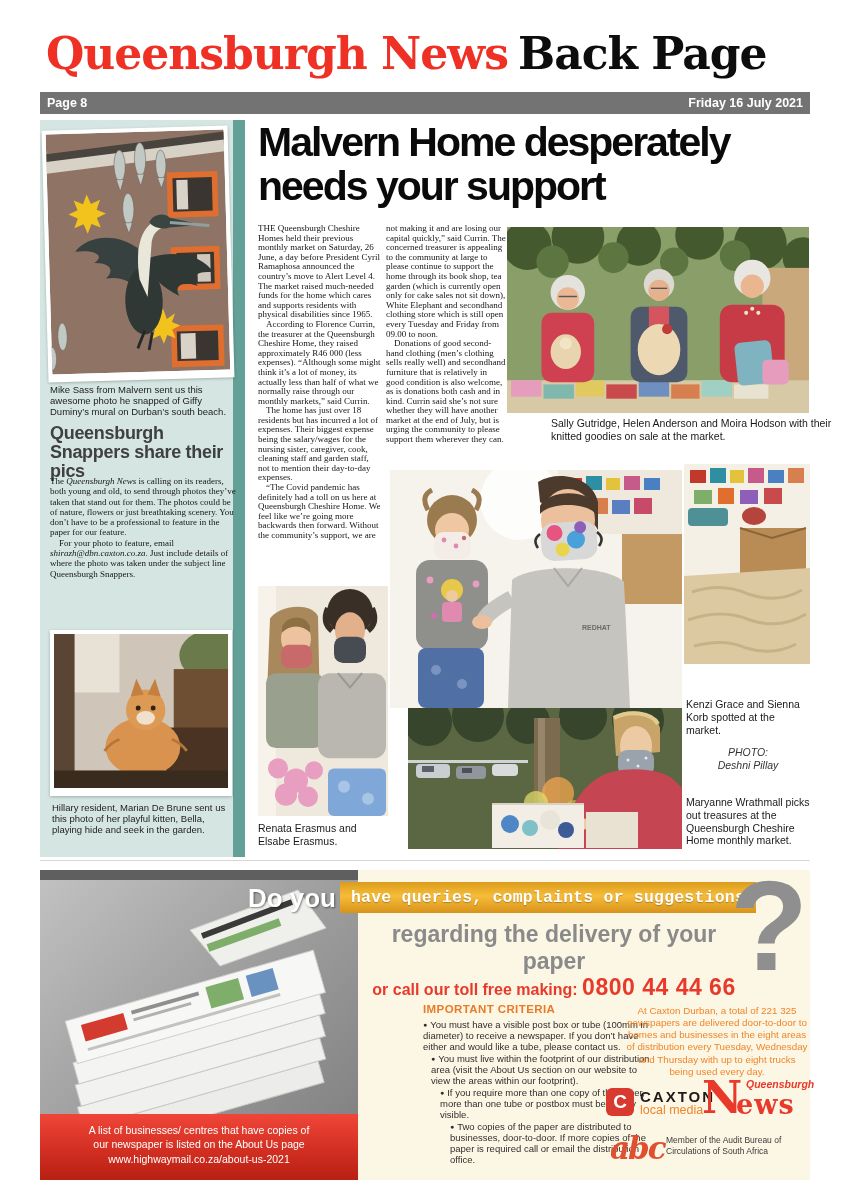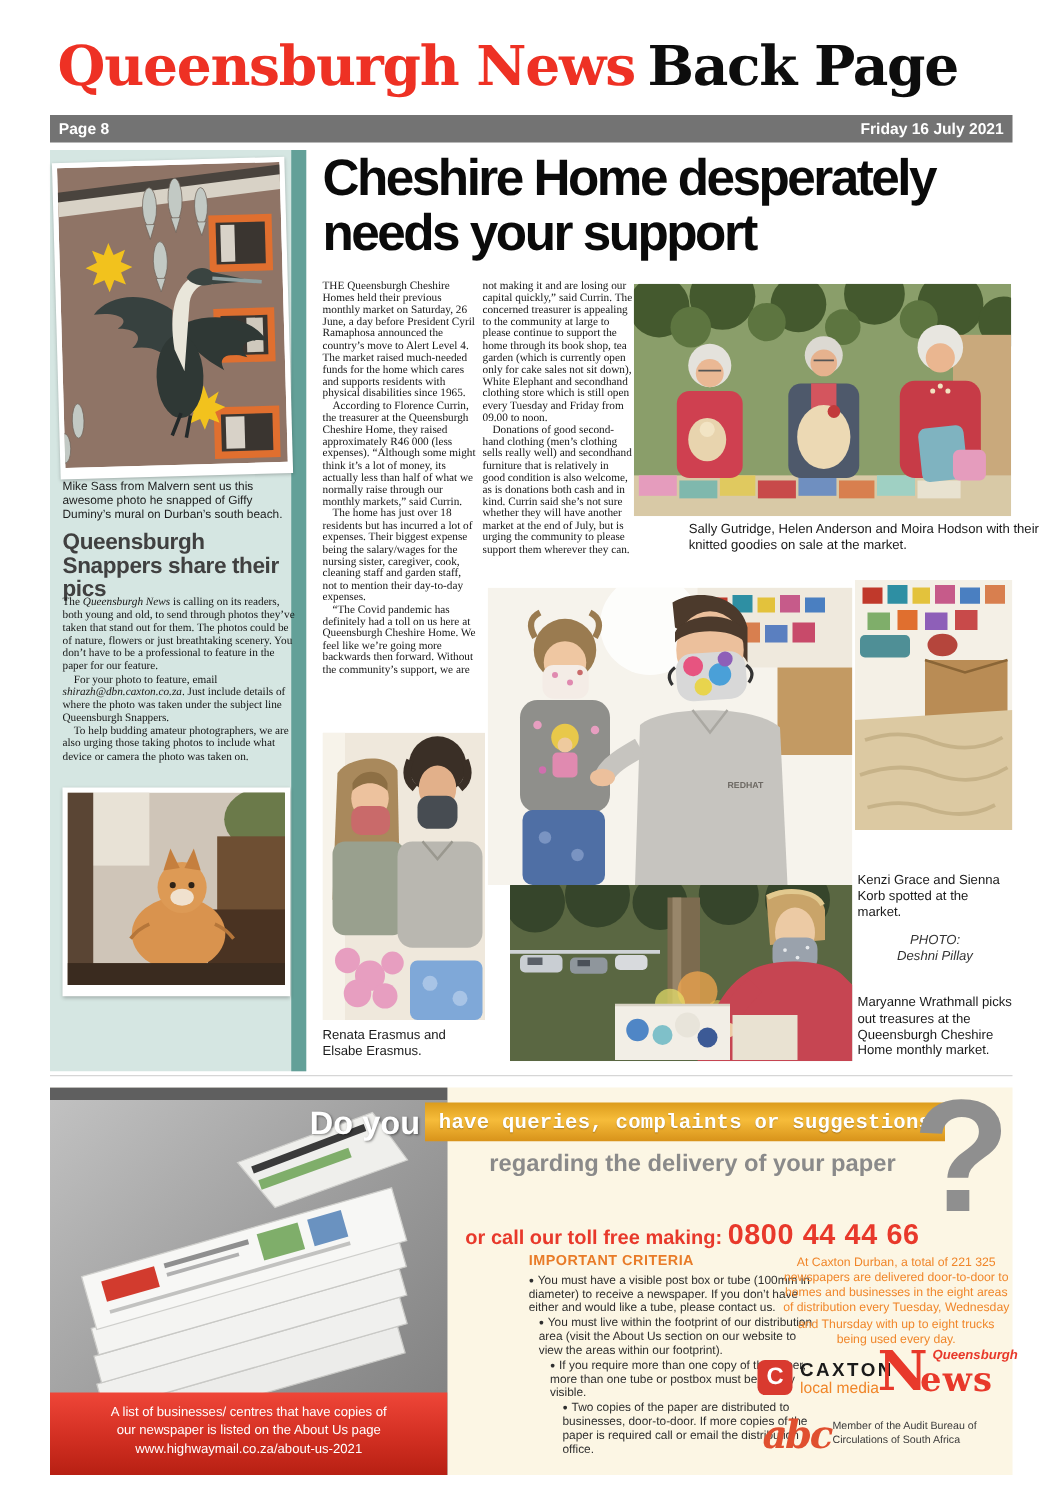--- a/index.html
+++ b/index.html
@@ -66,21 +66,21 @@
                 color:#fff; text-align:center; font-size:10.5px; line-height:1.38; padding-top:9px; }
   .gold-bar { position:absolute; left:300px; top:12px; width:416px; height:31px;
               background:linear-gradient(180deg,#dc9c1c 0%,#f6bc3a 45%,#d8931a 100%);
               color:#fff; font-weight:700; font-size:16.5px; line-height:31px; text-align:center;
               letter-spacing:.2px; text-shadow:0 1px 1px rgba(0,0,0,.25);font-family:Liberation Mono, monospace; }
   .do-you { position:absolute; left:196px; top:13px; width:100px; text-align:right; color:#fff;
             font-weight:700; font-size:26px; text-shadow:1px 1px 2px rgba(0,0,0,.45); }
   .qmark { position:absolute; left:688px; top:-14px; width:82px; text-align:center; color:#8f8f8f;
            font-weight:800; font-size:128px; line-height:1.1; font-family:"Liberation Sans",sans-serif; }
   .regarding { position:absolute; left:318px; top:51px; width:392px; text-align:center;
-               color:#8a8a8a; font-weight:700; font-size:19px; }
+               color:#8a8a8a; font-weight:700; font-size:23px; }
   .ad-email { position:absolute; left:318px; top:84px; width:392px; text-align:center;
               color:#e8392b; font-weight:700; font-size:16px; }
   .ad-call { position:absolute; left:300px; top:104px; width:428px; text-align:center;
              color:#e8392b; font-weight:700; font-size:16px; }
   .ad-call .phone { font-size:23px; letter-spacing:.5px; }
   .criteria { position:absolute; left:348px; top:133px; width:234px;margin-left:35px; }
   .criteria h3 { color:#e87b28; font-size:11.5px; font-weight:700; letter-spacing:.4px; margin-bottom:4px; }
   .criteria ul { list-style:none; font-size:9.5px; line-height:11px; color:#2e2e2e; }
   .criteria li { margin-bottom:1px; }
   .criteria li .blt { font-size:7px; vertical-align:1px; margin-right:3px; }
@@ -159,21 +159,20 @@
         <path d="M100,202 L92,220 M108,204 L104,222" stroke="#23292a" stroke-width="3" fill="none"></path>
       </svg>
     </div>
     <p class="side-cap cap-mural">Mike Sass from Malvern sent us this awesome photo he snapped of Giffy Duminy’s mural on Durban’s south beach.</p>
 
     <h2 class="snap-head">Queensburgh Snappers share their pics</h2>
 
     <div class="snap-body">
       <p><span>The </span><i>Queensburgh News</i><span> is calling on its readers, both young and old, to send through photos they’ve taken that stand out for them. The photos could be of nature, flowers or just breathtaking scenery. You don’t have to be a professional to feature in the paper for our feature.</span></p>
       <p><span>For your photo to feature, email </span><i>shirazh@dbn.caxton.co.za</i><span>. Just include details of where the photo was taken under the subject line Queensburgh Snappers.</span></p>
-      <p>To help budding amateur photographers, we are also urging those taking photos to include what device or camera the photo was taken on.</p>
     </div>
 
     <div class="photo-frame cat-frame">
       <svg width="174" height="154" viewBox="0 0 186 158" preserveAspectRatio="none">
         <rect width="186" height="158" fill="#cfc5b8"></rect>
         <rect x="0" y="0" width="70" height="60" fill="#e8e2d6"></rect>
         <rect x="0" y="0" width="22" height="158" fill="#5a4534"></rect>
         <ellipse cx="168" cy="22" rx="34" ry="26" fill="#6b7a4a"></ellipse>
         <rect x="128" y="36" width="58" height="70" fill="#6e4f33"></rect>
         <rect x="120" y="96" width="66" height="62" fill="#4a3322"></rect>
@@ -181,25 +180,26 @@
         <circle cx="98" cy="78" r="21" fill="#dd9a55"></circle>
         <polygon points="82,64 88,46 96,62" fill="#c57f3e"></polygon>
         <polygon points="114,64 108,46 100,62" fill="#c57f3e"></polygon>
         <ellipse cx="98" cy="86" rx="10" ry="7" fill="#f0e1ce"></ellipse>
         <circle cx="90" cy="76" r="2.6" fill="#2e2317"></circle>
           <circle cx="106" cy="76" r="2.6" fill="#2e2317"></circle>
         <path d="M70,108 q-10,4 -16,12 M126,108 q10,4 16,12" stroke="#b5763a" stroke-width="3" fill="none"></path>
         <rect x="0" y="140" width="186" height="18" fill="#3a2b1f"></rect>
       </svg>
     </div>
+    <p class="side-cap cap-kitten">Hillary resident, Marian De Brune sent us this photo of her playful kitten, Bella, playing hide and seek in the garden.</p>
   </aside>
 
   <section class="article">
     <h1 class="headline">
-      <span>Cheshire Home desperately</span><br>
+      <span>Malvern Home desperately</span><br>
       <span>needs your support</span>
     </h1>
 
     <div class="cols">
       <div class="col col-1">
         <p>THE Queensburgh Cheshire Homes held their previous monthly market on Saturday, 26 June, a day before President Cyril Ramaphosa announced the country’s move to Alert Level 4. The market raised much-needed funds for the home which cares and supports residents with physical disabilities since 1965.</p>
         <p>According to Florence Currin, the treasurer at the Queensburgh Cheshire Home, they raised approximately R46 000 (less expenses). “Although some might think it’s a lot of money, its actually less than half of what we normally raise through our monthly markets,” said Currin.</p>
         <p>The home has just over 18 residents but has incurred a lot of expenses. Their biggest expense being the salary/wages for the nursing sister, caregiver, cook, cleaning staff and garden staff, not to mention their day-to-day expenses.</p>
         <p>“The Covid pandemic has definitely had a toll on us here at Queensburgh Cheshire Home. We feel like we’re going more backwards then forward. Without the community’s support, we are</p>
       </div>

